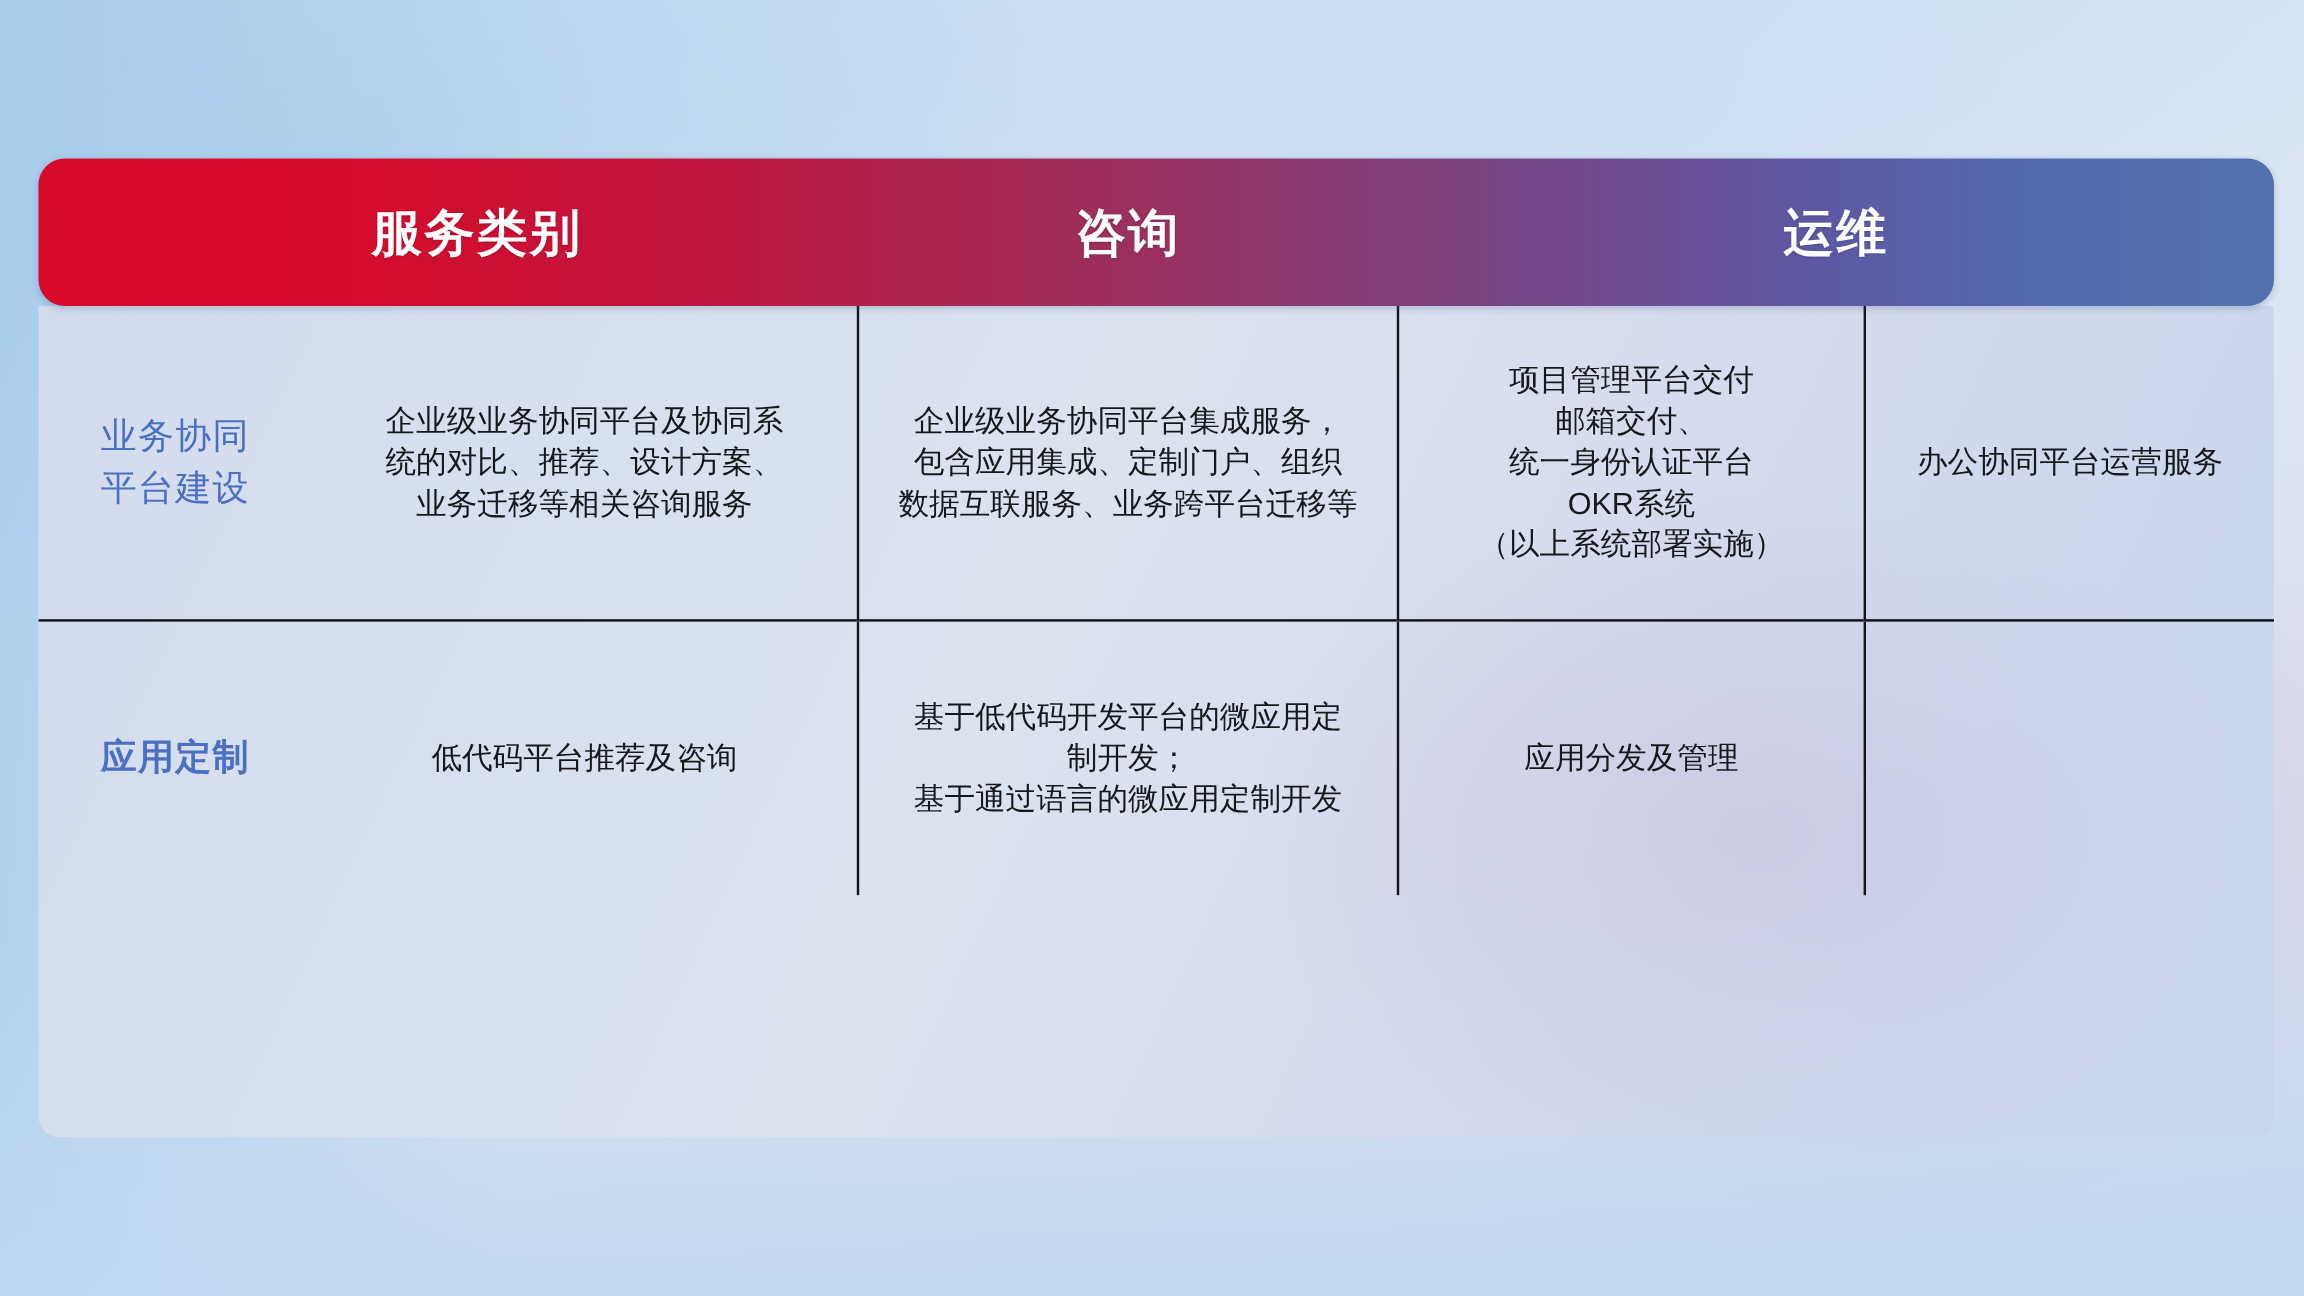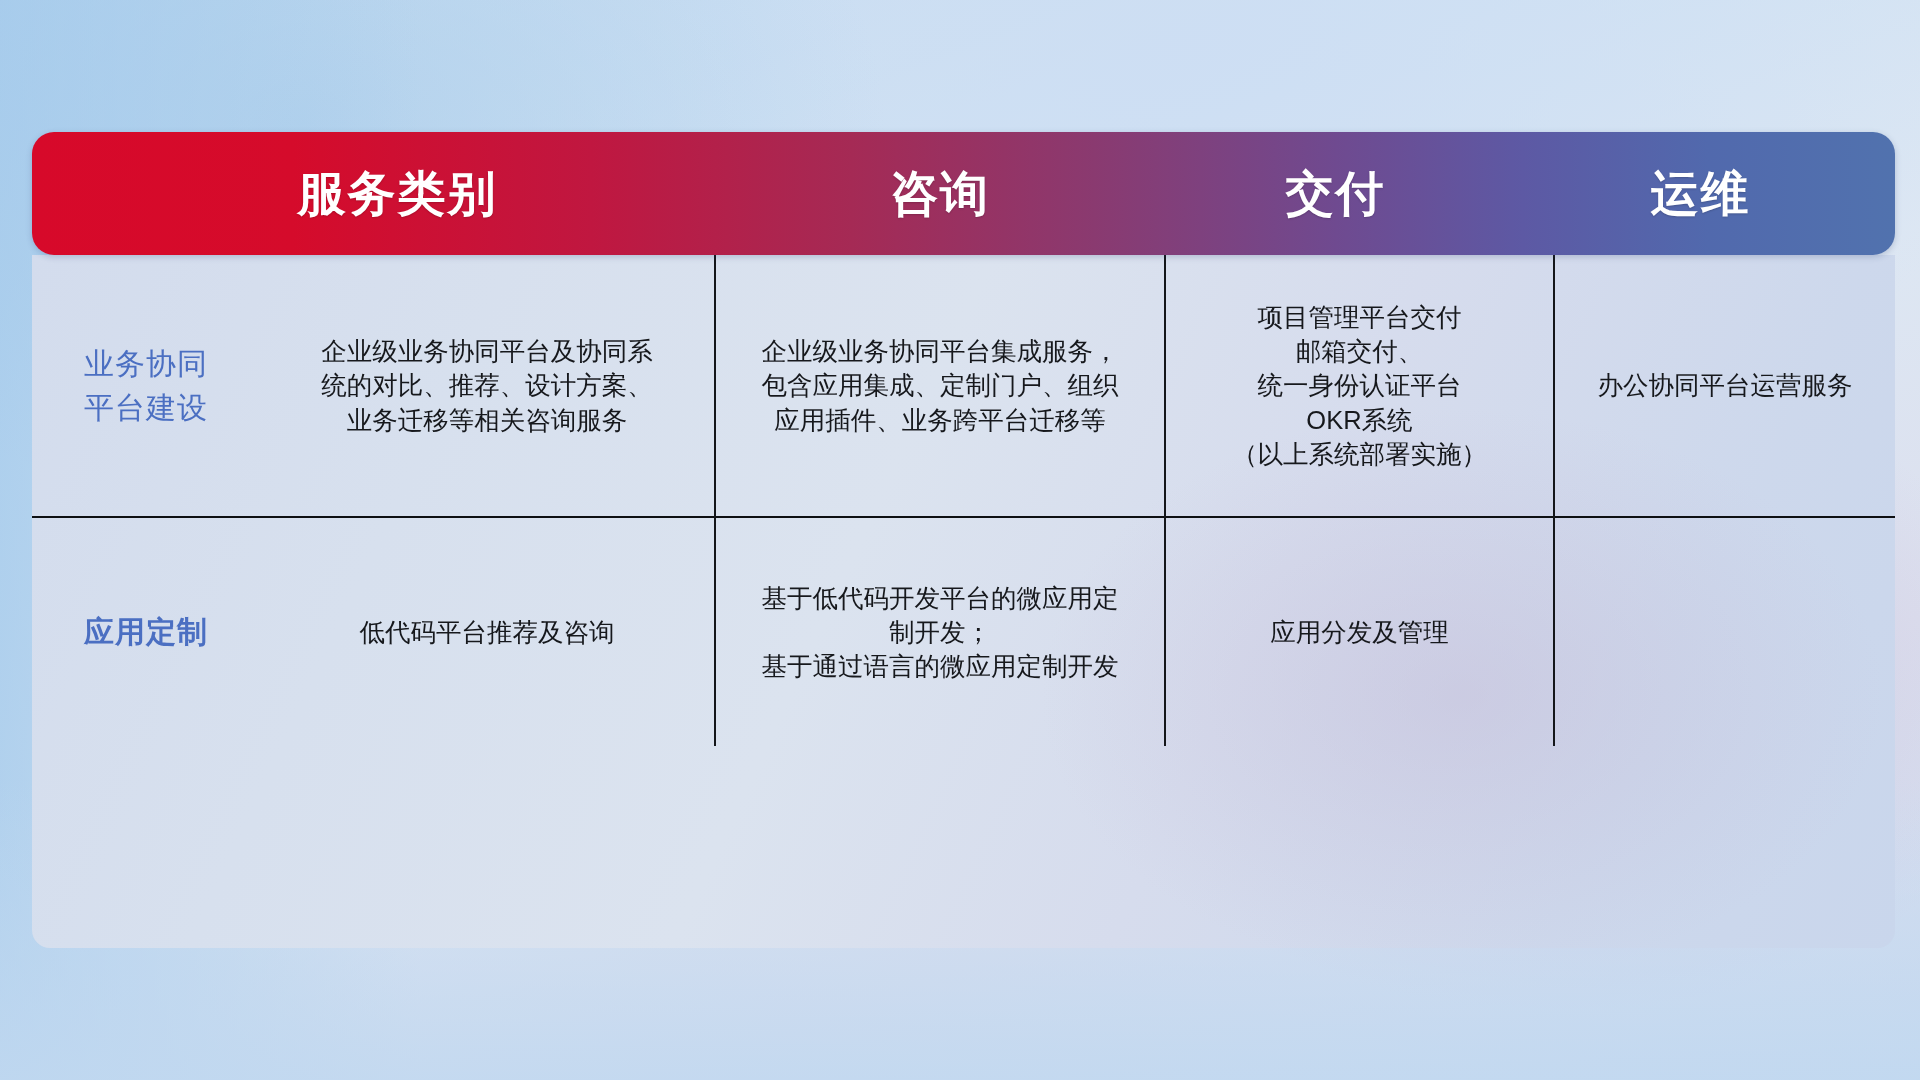--- a/index.html
+++ b/index.html
@@ -34,21 +34,21 @@
     border-radius:22px;
     background:linear-gradient(90deg,
        #d7092a 0%, #d50b2b 14%, #c01740 30%,
        #a52a55 44%, #8a3a70 57%, #6f4a90 70%,
        #5d59a4 80%, #5169ad 90%, #5172ae 100%);
     box-shadow:0 2px 6px rgba(40,60,110,0.22);
     display:flex;align-items:center;
     z-index:3;
   }
   .hdr .hcell{
-    color:#ffffff;font-weight:bold;font-size:48px;letter-spacing:2px;
+    color:#ffffff;font-weight:bold;font-size:42px;letter-spacing:2px;
     text-align:center;line-height:1;white-space:nowrap;
     text-shadow:0 1px 2px rgba(0,0,0,0.18);
   }
   .hc0{width:683px;text-align:left;padding-left:48px;box-sizing:border-box;}
   .hc1{width:450px;}
   .hc2{width:389px;}
   .hc3{width:341px;}
   .hc4{flex:1;}
 
   
@@ -87,21 +87,20 @@
   .r3{height:229px;}
 </style>
 </head>
 <body>
 
 <div id="stage">
 
   <div class="hdr">
     <div class="hcell hc0">服务类别</div>
     <div class="hcell hc1">咨询</div>
-    <div class="hcell hc3">交付</div>
     <div class="hcell hc4">运维</div>
   </div>
 
   <div class="tbody">
     <table class="grid">
       <colgroup>
         <col class="c0">
           <col class="c1">
           <col class="c2">
           <col class="c3">
@@ -114,21 +113,21 @@
             <div class="rowbox">
               <div class="labelcell cellwrap" style="flex:0 0 228px;color:#4b6fc2;font-weight:normal;font-size:30px;line-height:1.45;letter-spacing:1px;">业务协同
 平台建设</div>
               <div class="cellwrap" style="flex:1;text-align:center;font-size:25.5px;line-height:1.34;color:#16181c;">企业级业务协同平台及协同系
 统的对比、推荐、设计方案、
 业务迁移等相关咨询服务</div>
             </div>
           </td>
           <td class="vsep cellwrap">企业级业务协同平台集成服务，
 包含应用集成、定制门户、组织
-应用插件、业务跨平台迁移等</td>
+数据互联服务、业务跨平台迁移等</td>
           <td class="vsep cellwrap">项目管理平台交付
 邮箱交付、
 统一身份认证平台
 OKR系统
 （以上系统部署实施）</td>
           <td class="vsep cellwrap">办公协同平台运营服务</td>
           <td></td>
         </tr>
 
 

